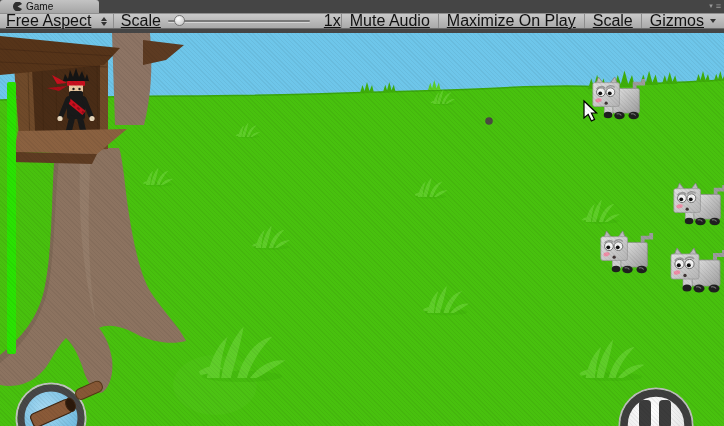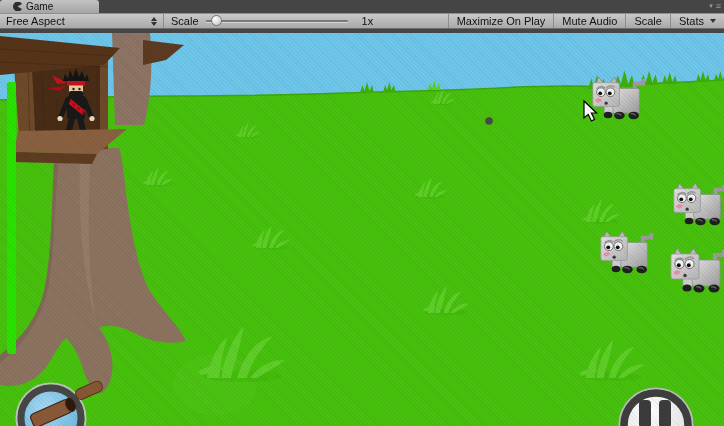--- a/index.html
+++ b/index.html
@@ -11,21 +11,21 @@
   .tab{position:absolute;left:0;top:0;height:13px;width:99px;box-sizing:border-box;
        background:linear-gradient(#c3c3c3,#a5a5a5);border-radius:3px 3px 0 0;
        display:flex;align-items:center;gap:4px;padding-left:13px;
        font-size:10px;color:#101010;}
   .tab-opts{position:absolute;right:4px;top:1px;display:flex;align-items:center;gap:3px;
        color:#9a9a9a;font-size:7px;line-height:10px;}
   .tab-opts .bars{font-size:9px;letter-spacing:-1px;}
   .toolbar{height:16px;box-sizing:border-box;display:flex;align-items:stretch;
        background:linear-gradient(#c9c9c9,#a9a9a9);
        border-top:1px solid #8f8f8f;border-bottom:1px solid #6c6c6c;
-       font-size:11px;color:#111;}
+       font-size:16px;color:#111;text-decoration:underline;}
   .aspect{width:164px;box-sizing:border-box;display:flex;align-items:center;
        justify-content:space-between;padding:0 6px;border-right:1px solid #8d8d8d;cursor:default;}
   .updown{display:flex;flex-direction:column;align-items:center;gap:1px;}
   .tri-up{width:0;height:0;border-left:3px solid transparent;border-right:3px solid transparent;border-bottom:4px solid #333;}
   .tri-dn{width:0;height:0;border-left:3px solid transparent;border-right:3px solid transparent;border-top:4px solid #333;}
   .scalegrp{display:flex;align-items:center;margin-left:7px;}
   .slider{position:relative;width:142px;height:18px;margin-left:7px;}
   .slider .track{position:absolute;left:0;right:0;top:8px;height:2px;background:#7a7a7a;
        border-radius:1px;box-shadow:0 1px 0 rgba(255,255,255,.45);}
   .slider .knob{position:absolute;top:3px;width:11px;height:11px;border-radius:50%;
@@ -70,30 +70,30 @@
     <div class="scalegrp">
       <span>Scale</span>
       <span class="slider">
         <span class="track"></span>
         <span class="knob" id="scale-knob" style="left: 4%;"></span>
       </span>
       <span class="scaleval">1x</span>
     </div>
     <div class="tb-buttons">
       <div class="tb-btn">
+        <span>Mute Audio</span>
+      </div>
+      <div class="tb-btn">
         <span>Maximize On Play</span>
       </div>
       <div class="tb-btn">
-        <span>Mute Audio</span>
-      </div>
-      <div class="tb-btn">
         <span>Scale</span>
       </div>
       <div class="tb-btn">
-        <span>Stats</span>
+        <span>Gizmos</span>
         <span class="caret tri-dn"></span>
       </div>
     </div>
   </div>
 
   <div class="game">
     <svg width="724" height="393" viewBox="0 0 724 393">
       <defs>
         <linearGradient id="gHead" x1="0" y1="0" x2="1" y2="1">
           <stop offset="0" stop-color="#e2e2e2"></stop>

